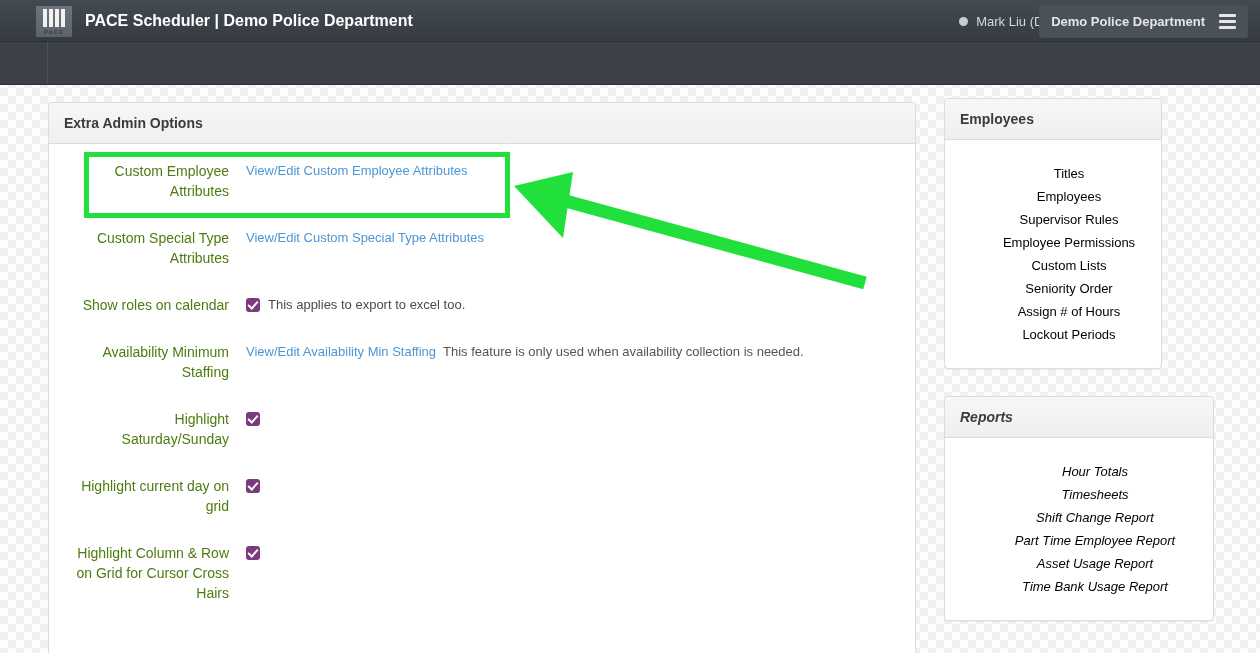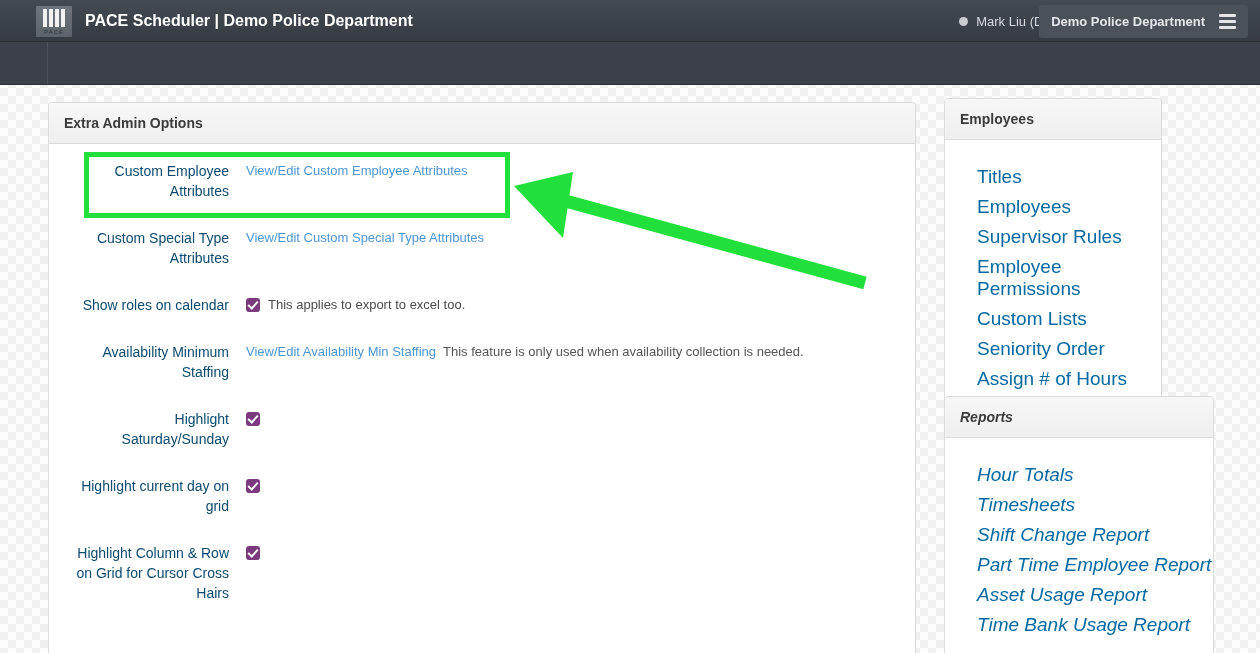--- a/index.html
+++ b/index.html
@@ -109,21 +109,21 @@
   #main-panel {
     position: absolute; left: 48px; top: 102px; width: 868px; height: 560px;
     border-bottom: none; border-radius: 4px 4px 0 0;
   }
   .panel-body { padding: 16px 15px 10px 15px; }
 
   .form-row { display: flex; align-items: flex-start; margin-bottom: 26px; }
   .form-row .lbl {
     width: 182px; flex: 0 0 182px;
     text-align: right; padding-right: 17px; padding-top: 1px;
-    font-size: 14px; color: #0c4a6e; line-height: 20px;
+    font-size: 14px; color: #4d7c0f; line-height: 20px;
   }
   .form-row .ctl { flex: 1; padding-top: 2px; font-size: 13px; line-height: 18px; }
   a.lnk { color: #4d96d4; text-decoration: none; font-size: 13px; cursor: pointer; }
   .hint { color: #555; font-size: 13px; margin-left: 7px; }
 
   .cbx {
     display: inline-block; vertical-align: -3px;
     width: 14px; height: 14px; border-radius: 3px;
     background: #7b3a7d; position: relative; cursor: pointer;
   }
@@ -143,22 +143,22 @@
   #callout-arrow {
     position: absolute; left: 500px; top: 140px; width: 390px; height: 165px;
     z-index: 10; pointer-events: none;
   }
 
   
   #employees-panel { position: absolute; left: 944px; top: 98px; width: 218px; }
   #reports-panel  { position: absolute; left: 944px; top: 396px; width: 270px; font-style: italic; }
   .link-list { padding: 22px 0 22px 0; }
   .link-list a {
-    display: block; color: #0369a1; text-decoration: none;
-    font-size: 19px; padding: 4px 0 4px 32px; cursor: pointer;
+    display: block; color: #000000; text-decoration: none;
+    font-size: 13px; padding: 4px 0 4px 32px; cursor: pointer; text-align: center;
   }
 </style>
 </head>
 <body>
 
 <div class="topbar">
   <div class="brand">
     <span class="logo">
       <span class="bars">
           <i></i>

